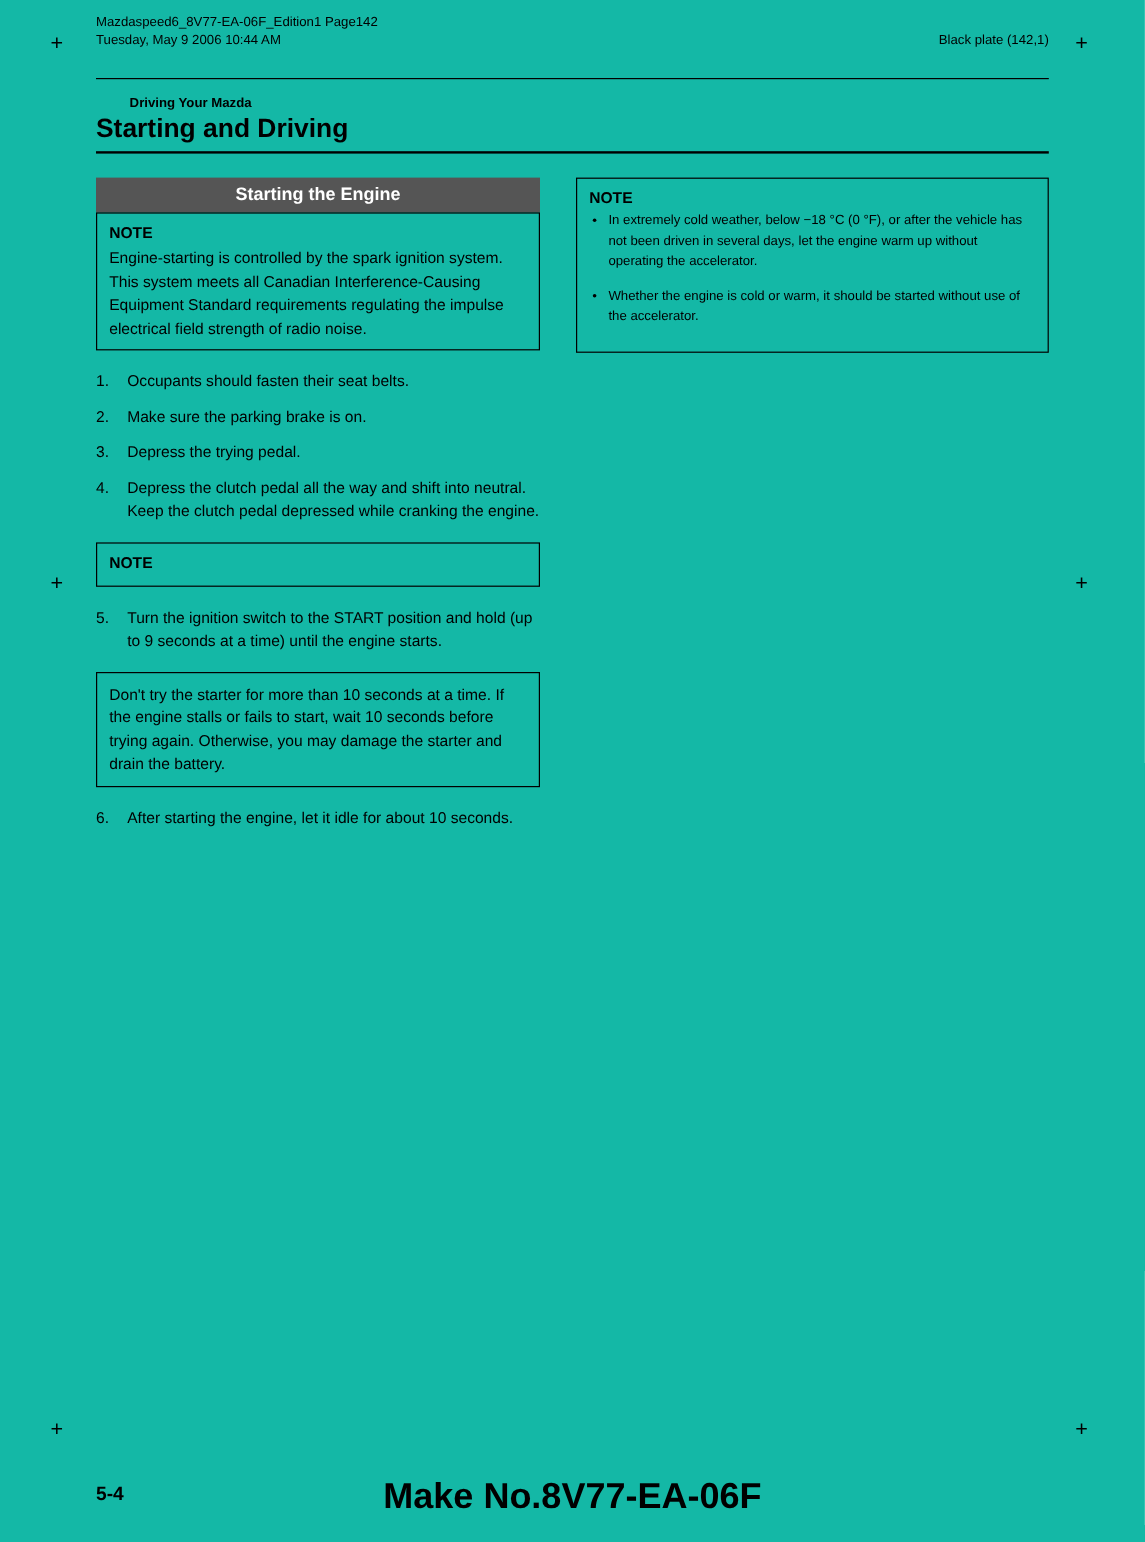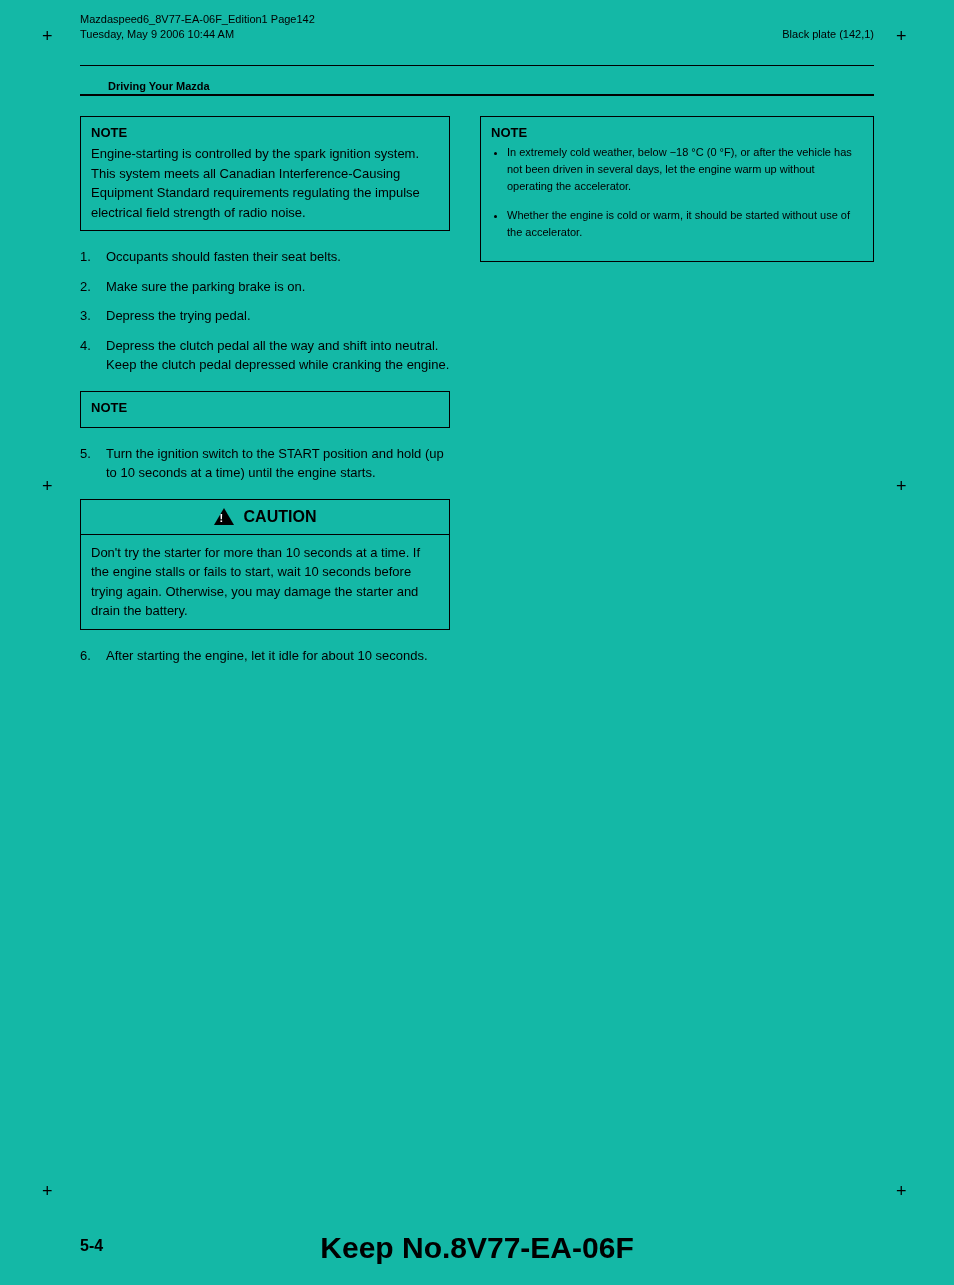--- a/index.html
+++ b/index.html
@@ -272,26 +272,28 @@
     <div>Tuesday, May 9 2006 10:44 AM</div>
   </div>
 
   <div class="header-plate">Black plate (142,1)</div>
 
   <div class="top-divider"></div>
 
   <div class="main-content">
 
     <div class="section-label">Driving Your Mazda</div>
+    <div class="section-title">Starting and Driving</div>
     <div class="title-underline"></div>
 
     <div class="two-col">
 
       <div class="left-col">
 
+        <div class="engine-header">Starting the Engine</div>
 
         <div class="note-box">
           <div class="note-title">NOTE</div>
           <div class="note-text">Engine-starting is controlled by the spark ignition system.<br>This system meets all Canadian Interference-Causing Equipment Standard requirements regulating the impulse electrical field strength of radio noise.</div>
         </div>
 
         <ul class="numbered-list">
           <li>
             <span class="num">1.</span>
             <span class="item-text">Occupants should fasten their seat belts.</span>
@@ -310,29 +312,25 @@
           </li>
         </ul>
 
         <div class="note-box">
           <div class="note-title">NOTE</div>
         </div>
 
         <ul class="numbered-list">
           <li>
             <span class="num">5.</span>
-            <span class="item-text">Turn the ignition switch to the START position and hold (up to 10 seconds at a time) until the engine starts.</span>
+            <span class="item-text">Turn the ignition switch to the START position and hold (up to 9 seconds at a time) until the engine starts.</span>
           </li>
         </ul>
 
         <div class="caution-box">
-          <div class="caution-header">
-            <span class="caution-triangle"></span>
-            <span>CAUTION</span>
-          </div>
           <div class="caution-text">Don't try the starter for more than 10 seconds at a time. If the engine stalls or fails to start, wait 10 seconds before trying again. Otherwise, you may damage the starter and drain the battery.</div>
         </div>
 
         <ul class="numbered-list">
           <li>
             <span class="num">6.</span>
             <span class="item-text">After starting the engine, let it idle for about 10 seconds.</span>
           </li>
         </ul>
 
@@ -349,15 +347,15 @@
         </div>
 
       </div>
 
     </div>
 
   </div>
 
   <div class="page-number">5-4</div>
 
-  <div class="form-number">Keep No.8V77-EA-06F</div>
+  <div class="form-number">Make No.8V77-EA-06F</div>
 
 </div>
 
 </body></html>

